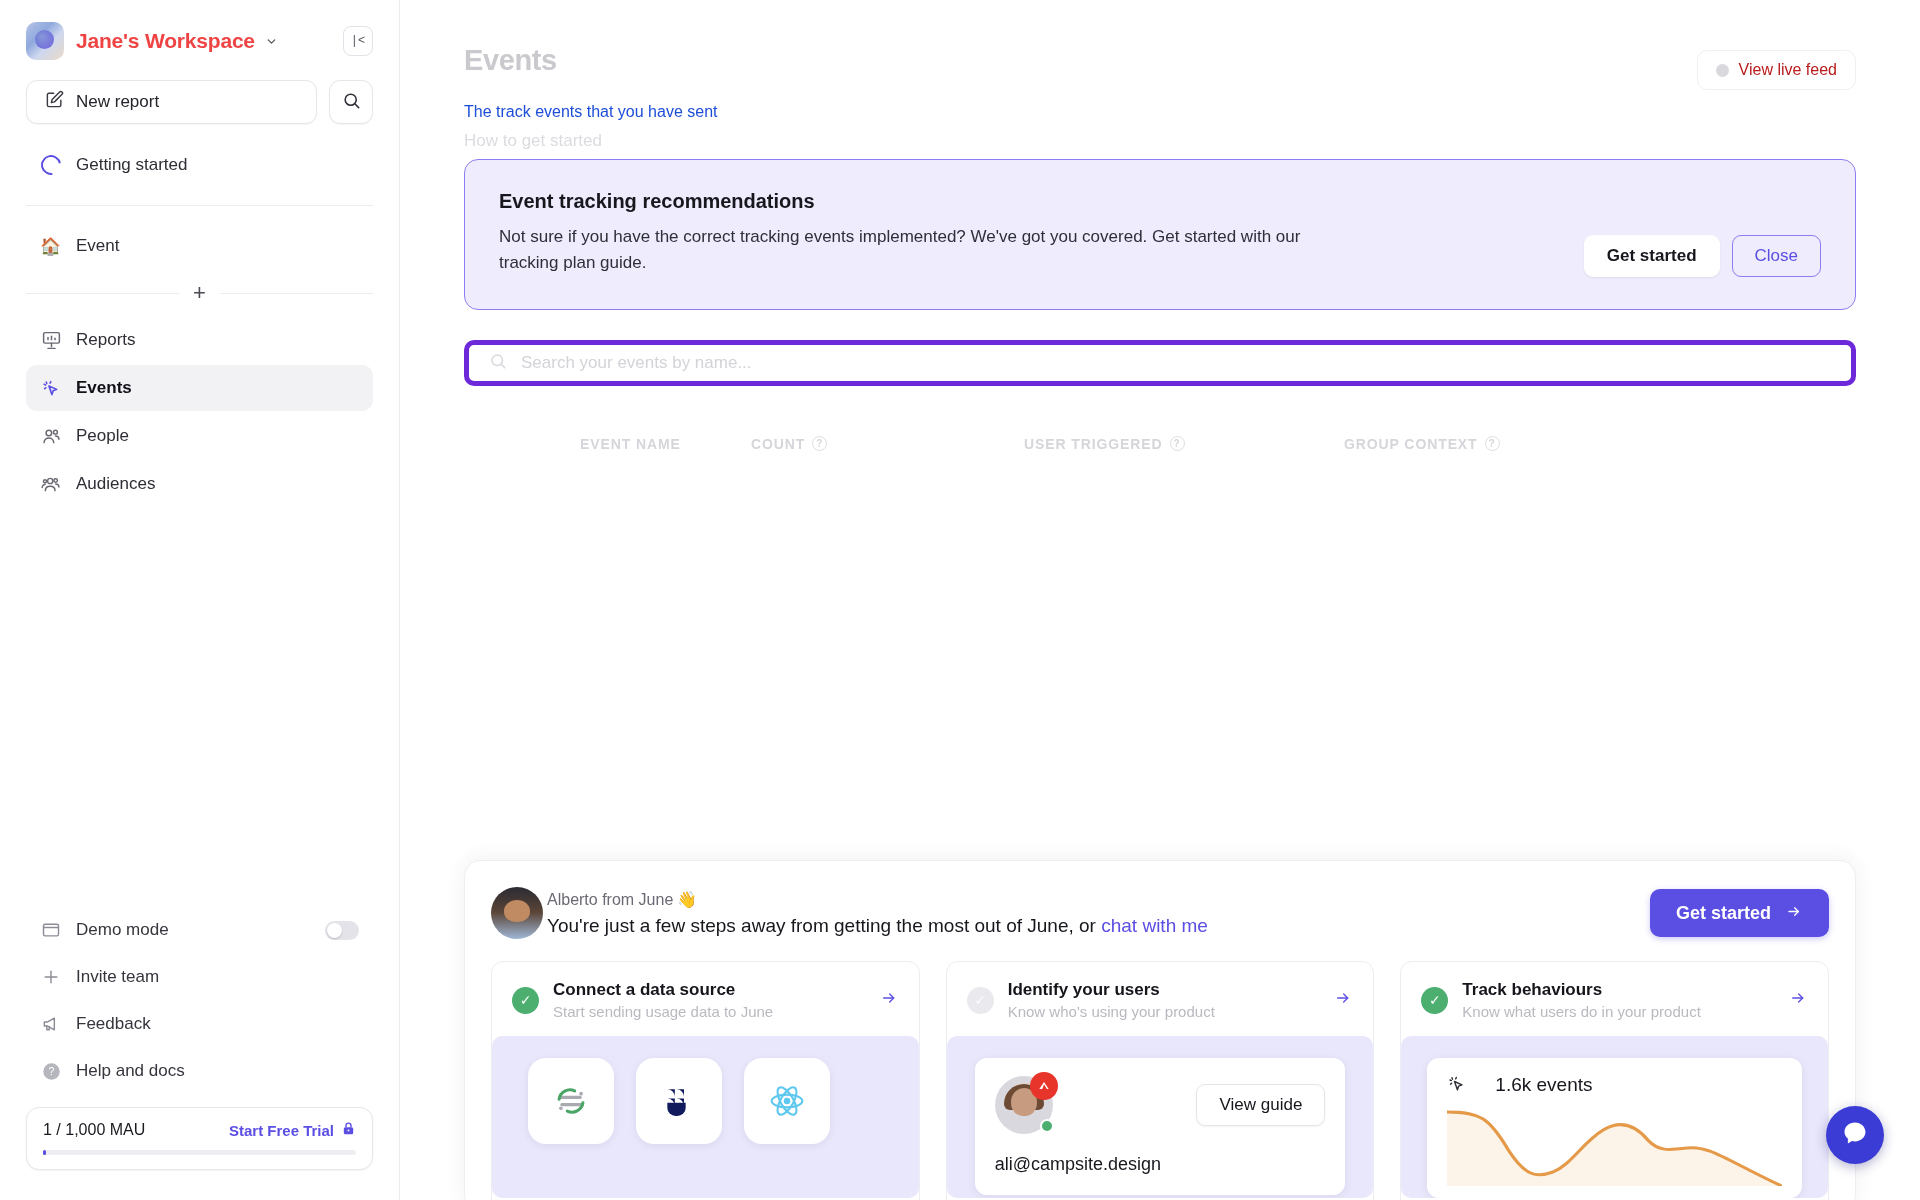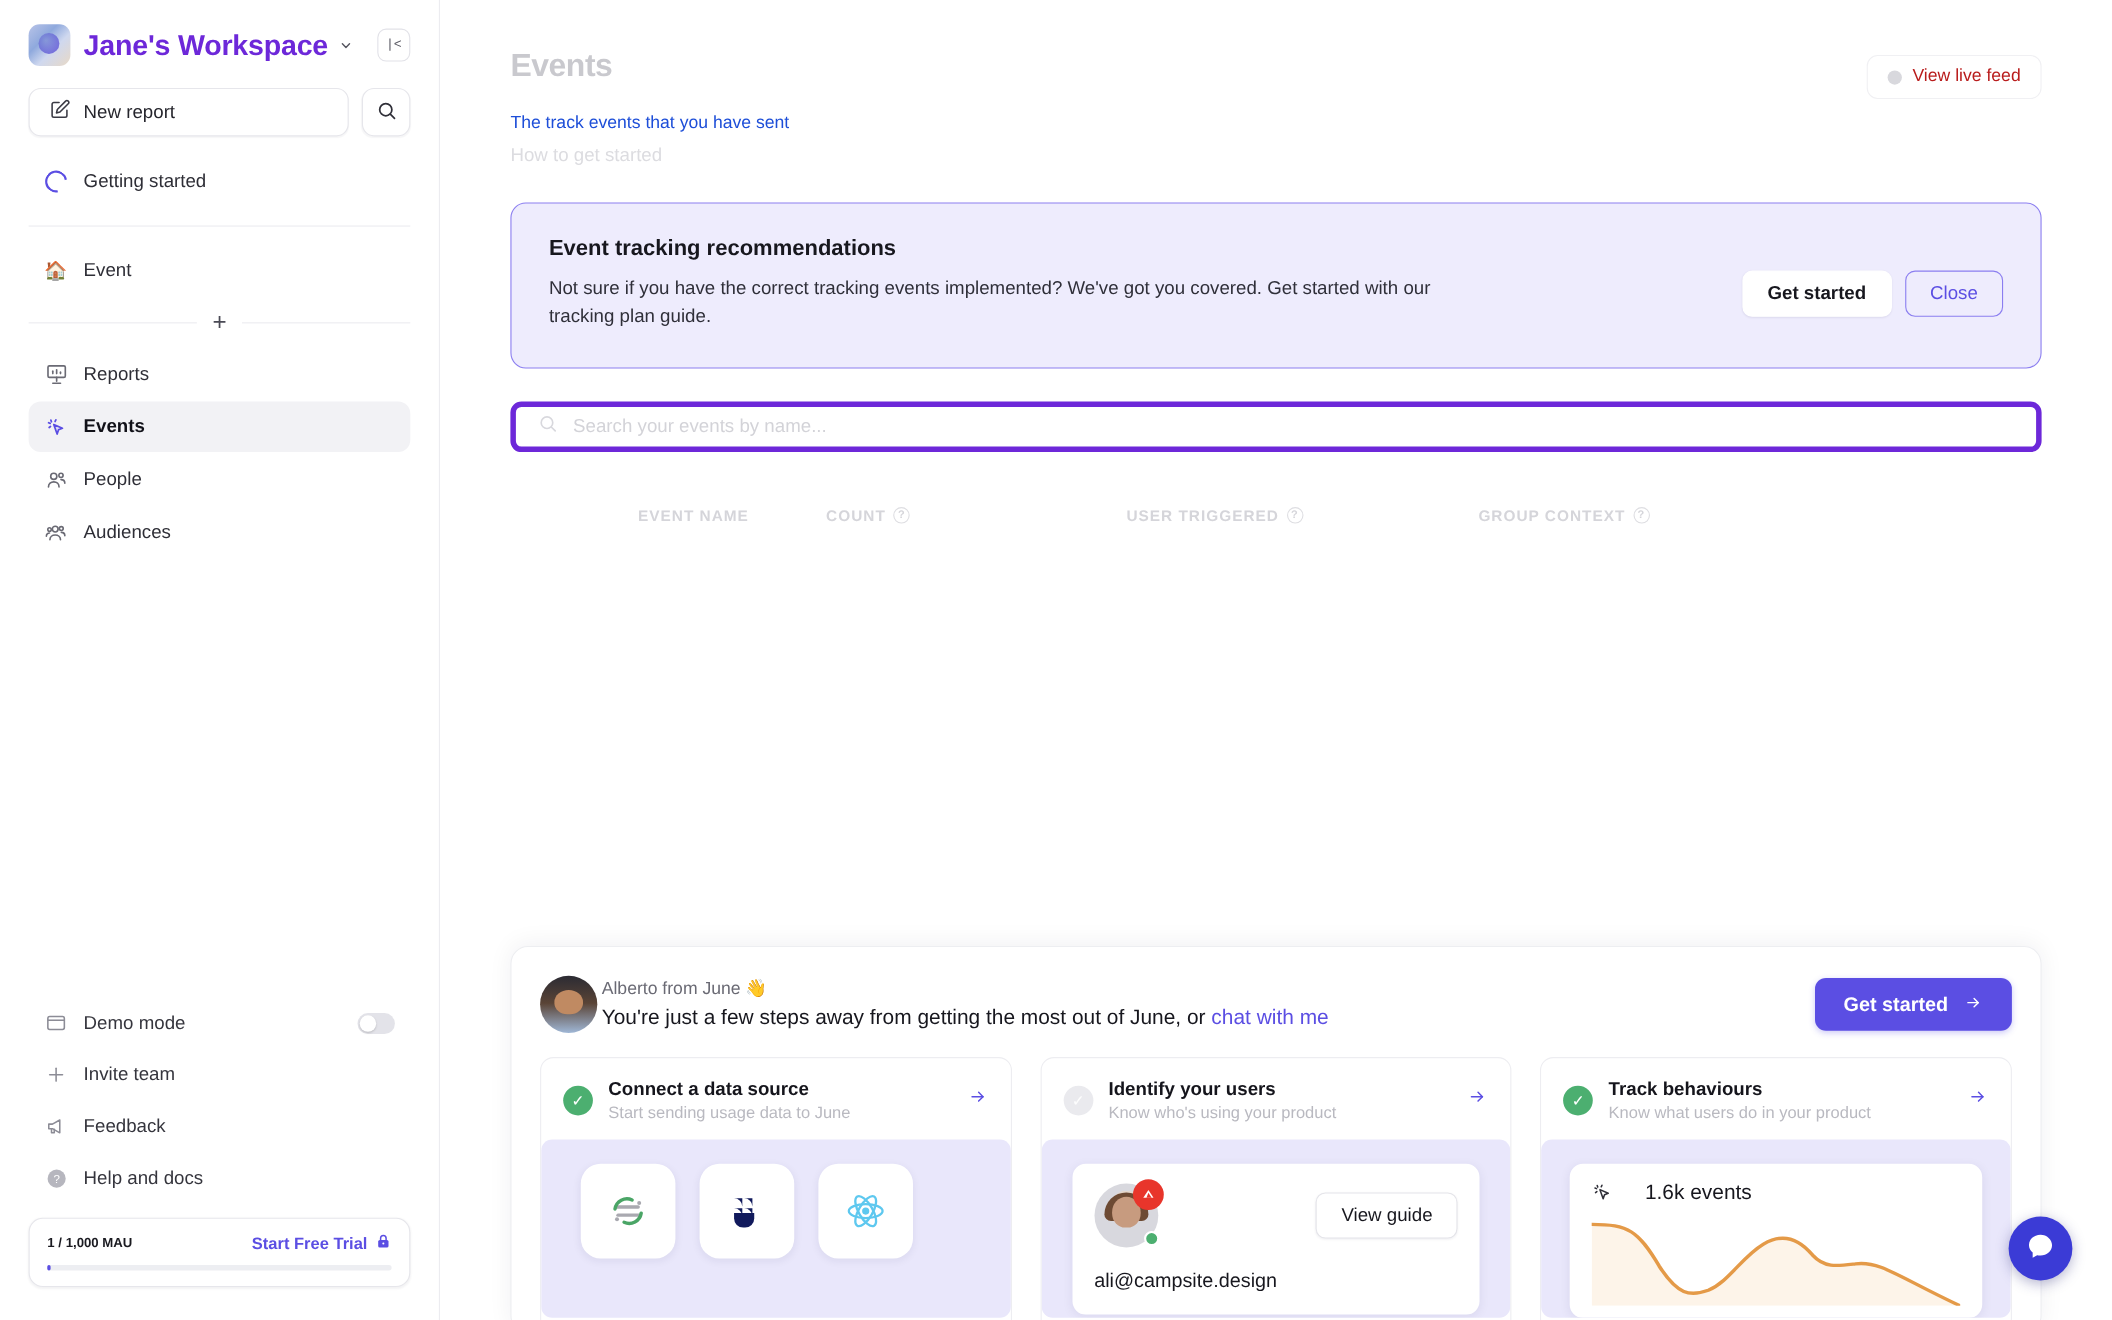--- a/index.html
+++ b/index.html
@@ -30,21 +30,21 @@
     width: 38px; height: 38px; border-radius: 10px;
     background: linear-gradient(135deg,#b9c4e8 0%,#8fa9dd 35%,#cfd8ef 60%,#e8d9c6 100%);
     position: relative; overflow: hidden; flex: 0 0 38px;
   }
   .ws-logo::after {
     content:""; position:absolute; left:9px; top:8px;
     width:19px; height:19px; border-radius:50%;
     background: radial-gradient(circle at 35% 35%, #7f8fd6, #5a52d5 70%);
     opacity:.75;
   }
-  .ws-name { font-size: 26px; font-weight: 700; color: #6d28d9; letter-spacing: -0.2px; }
+  .ws-name { font-size: 21px; font-weight: 700; color: #ef4444; letter-spacing: -0.2px; }
   .ws-caret { color:#55555f; font-size:13px; margin-left:-2px; display:flex; align-items:center; }
   .collapse-btn {
     margin-left: auto; width: 30px; height: 30px; border-radius: 8px;
     border: 1px solid #e2e2e8; background:#fff;
     display:flex; align-items:center; justify-content:center;
     font-size: 12px; color:#55555f; font-family:"Liberation Mono", monospace;
   }
 
   .row-newreport { display:flex; align-items:center; gap: 12px; margin-top: 4px; }
   .btn-newreport {
@@ -93,21 +93,21 @@
     width:15px; height:15px; border-radius:50%; background:#fff;
     box-shadow:0 1px 2px rgba(0,0,0,.18);
   }
 
   .mau-card {
     border:1px solid #e6e6eb; border-radius: 13px; background:#fff;
     padding: 13px 16px 14px; margin-bottom: 30px; margin-top: 12px;
     box-shadow: 0 1px 2px rgba(16,18,40,.05);
   }
   .mau-top { display:flex; align-items:center; justify-content:space-between; }
-  .mau-count { font-size: 12px; font-weight:700; color:#1a1a20; }
+  .mau-count { font-size: 16px; font-weight:400; color:#1a1a20; }
   .mau-trial { font-size:15px; color:#5b4ee3; font-weight:700; display:flex; align-items:center; gap:7px;}
   .lock { font-size: 14px; }
   .mau-bar { margin-top: 11px; height: 5px; border-radius:3px; background:#edeef2; position:relative; }
   .mau-bar::after { content:""; position:absolute; left:0; top:0; height:5px; width:3px; border-radius:3px; background:#5b4ee3; }
 
   
   .main { flex:1; position: relative; background:#fff; padding: 0 64px; overflow:hidden;}
   .main-head { display:flex; align-items:flex-start; padding-top: 44px; }
   .page-title { font-size: 29px; font-weight: 700; color: #c9c9ce; letter-spacing:-0.4px;}
   .page-sub { font-size: 16px; color:#1d4ed8; margin-top: 26px; }
@@ -115,24 +115,24 @@
   .live-feed {
     margin-left:auto; margin-top: 6px;
     display:flex; align-items:center; gap:10px;
     border:1px solid #f0f0f3; border-radius: 10px;
     height: 40px; padding: 0 18px; background:#fff;
     color:#b91c1c; font-size:16px;
   }
   .live-dot { width:13px; height:13px; border-radius:50%; background:#d8d8dd; }
 
   .banner {
-    margin-top: 33px;
+    margin-top: 8px;
     border: 1.6px solid #8b7ef0; background:#eeecfd;
     border-radius: 14px; padding: 30px 34px 32px;
-    display:flex; align-items:center; gap: 24px;
+    display:flex; align-items:flex-end; gap: 24px;
   }
   .banner-body { flex:1; }
   .banner-title { font-size: 20px; font-weight:700; color:#17171e; }
   .banner-text { font-size:17px; color:#2f2f39; line-height:1.55; margin-top:11px; max-width: 830px;}
   .banner-actions { display:flex; align-items:center; gap: 12px; margin-top: 18px; }
   .btn-getstarted-w {
     background:#fff; border:1px solid #fff; border-radius:9px;
     height: 42px; padding: 0 22px; font-size:17px; font-weight:700; color:#17171e;
     display:flex; align-items:center; box-shadow:0 1px 2px rgba(20,18,60,.08);
   }

